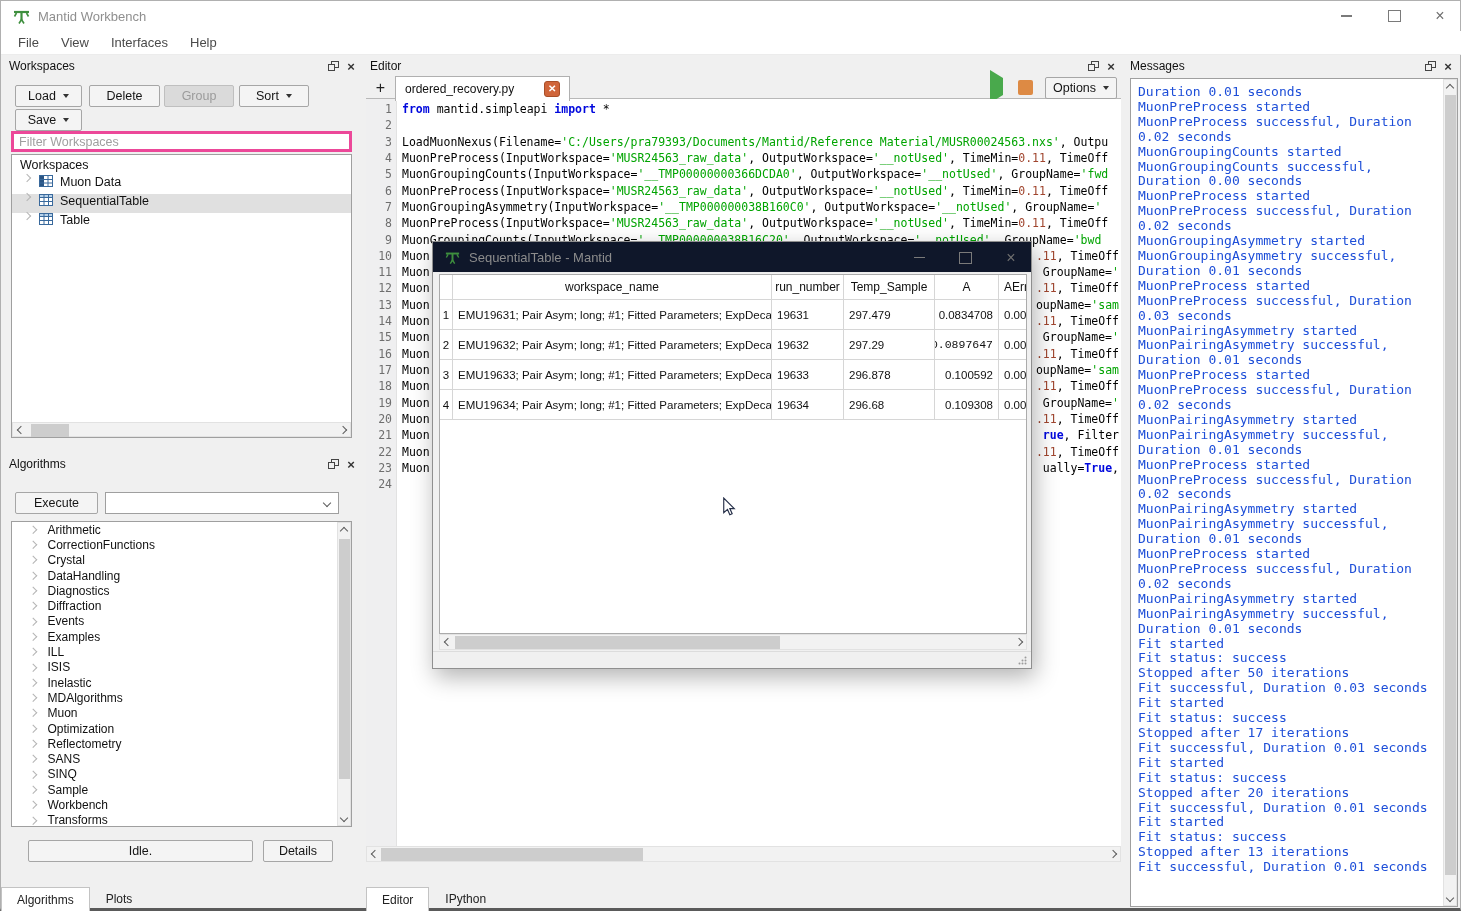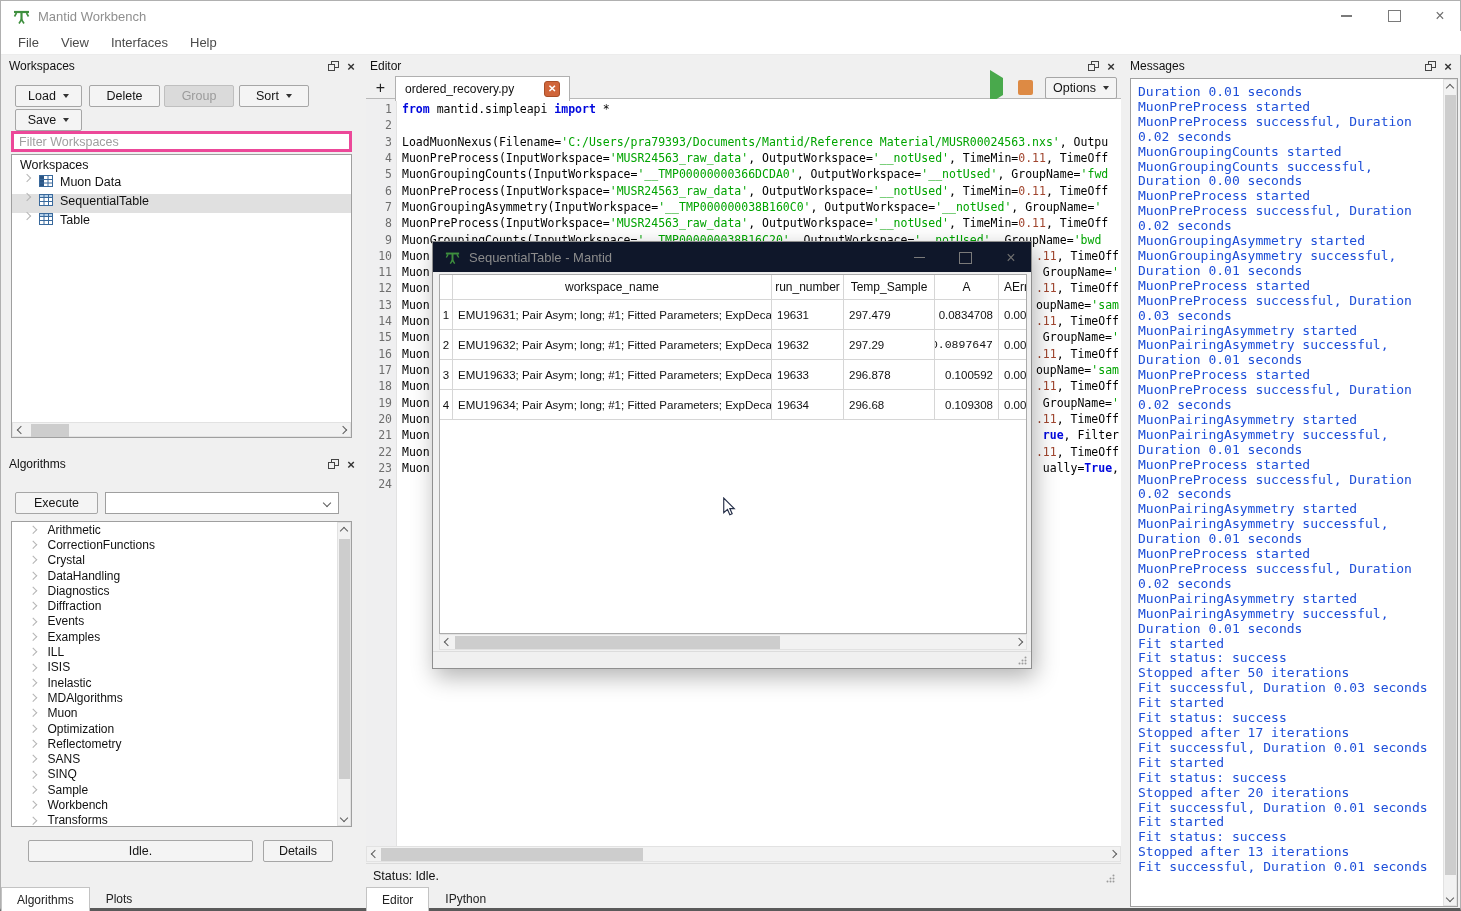--- a/index.html
+++ b/index.html
@@ -391,33 +391,20 @@
       <div class="code-line"><span class="ln">24</span><span class="code-text"></span></div>
     </div>
   <div class="sb h" style="left:365px;top:845px;width:755px;height:16px;">
     <span class="sba l">
         <i class="chev cl"></i>
       </span>
     <span class="sba r">
         <i class="chev cr"></i>
       </span>
     <span class="thumb" style="left:14px;width:262px;"></span>
-  </div>
-  <div class="statusbar">
-    <span>Status: Idle.</span>
-    <span class="grip" style="right:6px;bottom:4px;">
-        <svg width="9" height="9" viewBox="0 0 9 9">
-          <circle cx="7.5" cy="1.5" r="1" fill="#9b9b9b"></circle>
-          <circle cx="4.5" cy="4.5" r="1" fill="#9b9b9b"></circle>
-          <circle cx="7.5" cy="4.5" r="1" fill="#9b9b9b"></circle>
-          <circle cx="1.5" cy="7.5" r="1" fill="#9b9b9b"></circle>
-          <circle cx="4.5" cy="7.5" r="1" fill="#9b9b9b"></circle>
-          <circle cx="7.5" cy="7.5" r="1" fill="#9b9b9b"></circle>
-        </svg>
-      </span>
   </div>
   <div class="tabrow" style="left:365px;top:886px;width:755px;height:25px;" id="ed-tabs">
       <div class="btab on">Editor</div>
       <div class="btab">IPython</div>
     </div>
 
   <div class="dockhead" style="left:1125px;top:56px;width:332px;">
     <span class="dtitle">Messages</span>
     <span class="dico">
         <svg width="11" height="10" viewBox="0 0 11 10">

